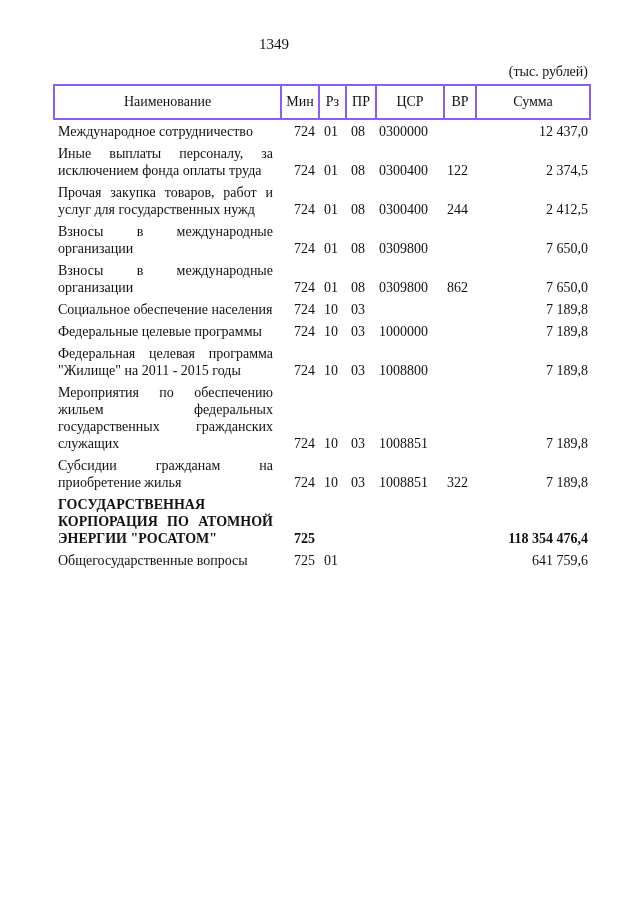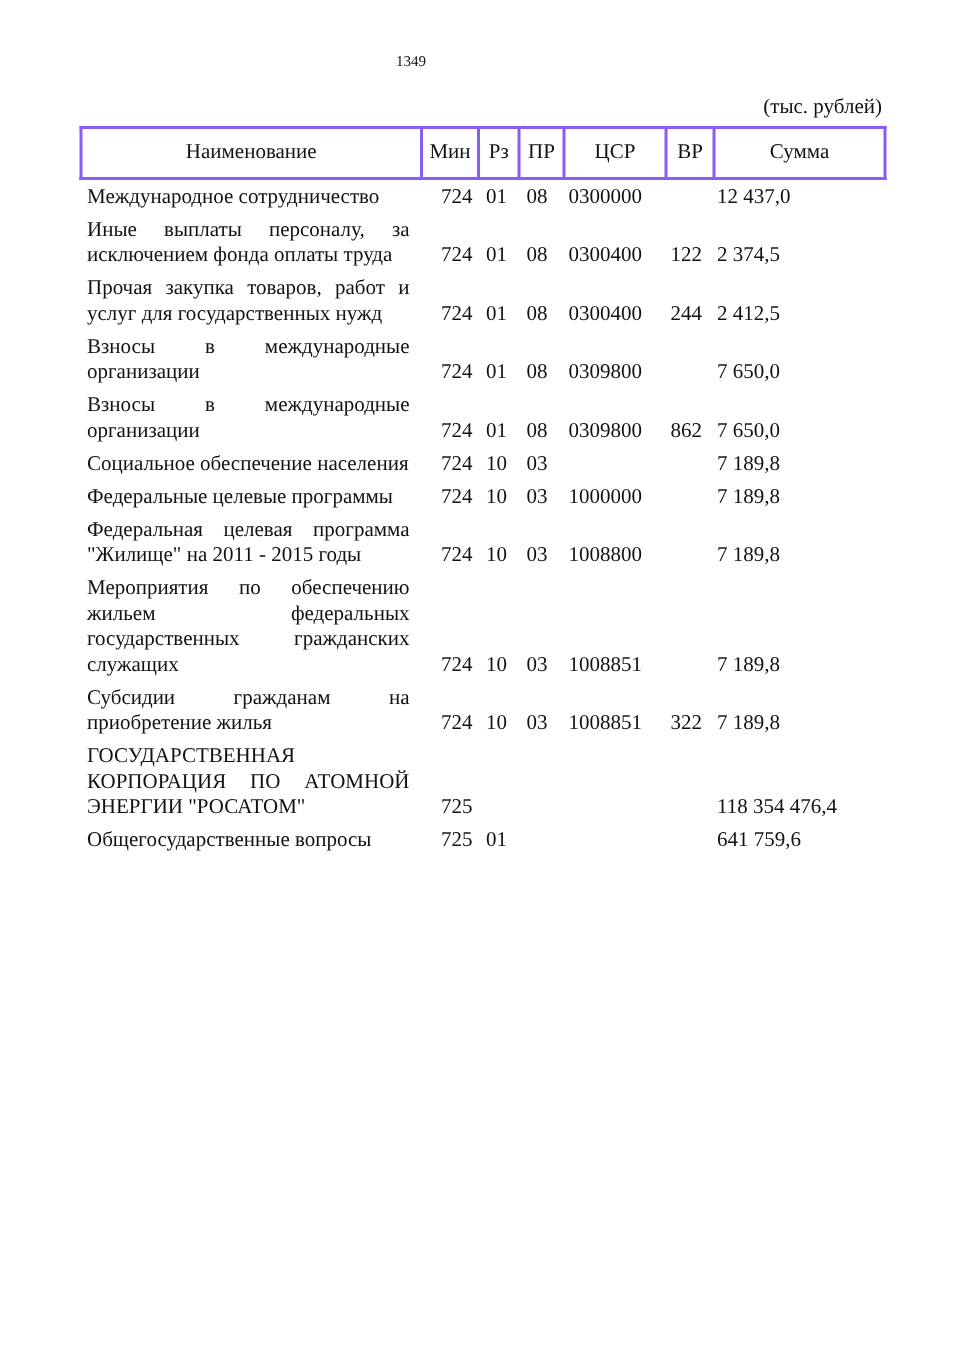--- a/index.html
+++ b/index.html
@@ -3,21 +3,21 @@
   <meta charset="utf-8">
   <style>
     html, body { margin: 0; padding: 0; background: #ffffff; }
     body {
       width: 640px; height: 905px; position: relative; overflow: hidden;
       font-family: "Liberation Serif", "DejaVu Serif", serif;
       color: #111111;
     }
     .page-number {
       position: absolute; left: 0; width: 548px; top: 36px;
-      text-align: center; font-size: 10px;
+      text-align: center; font-size: 15px;
     }
     .units {
       position: absolute; right: 52px; top: 64px;
       font-size: 14px;
       padding-left: 32px;
     }
     table {
       position: absolute; left: 53px; top: 84px;
       width: 536px; border-collapse: collapse; table-layout: fixed;
       font-size: 14px;
@@ -37,22 +37,22 @@
       padding: 0 2px; vertical-align: bottom; line-height: 17px;
     }
     tbody tr td { padding-top: 5px; }
     tbody tr:first-child td { padding-top: 3px; }
     td.name { text-align: justify; text-align-last: left; padding-left: 4px; padding-right: 8px; }
     td.code { text-align: left; }
     td.min { text-align: right; padding-right: 4px; }
     td.rz, td.pr { padding-left: 5px; }
     td.csr { padding-left: 3px; }
     td.vr { padding-left: 3px; }
-    td.sum { text-align: left; padding-right: 2px; }
-    tr.bold td { font-weight: normal; }
+    td.sum { text-align: right; padding-right: 2px; }
+    tr.bold td { font-weight: bold; }
   </style>
 </head>
 <body>
 
 <div class="page-number">1349</div>
 <div class="units">(тыс. рублей)</div>
 
 <table>
   <colgroup>
     <col class="c-name">

